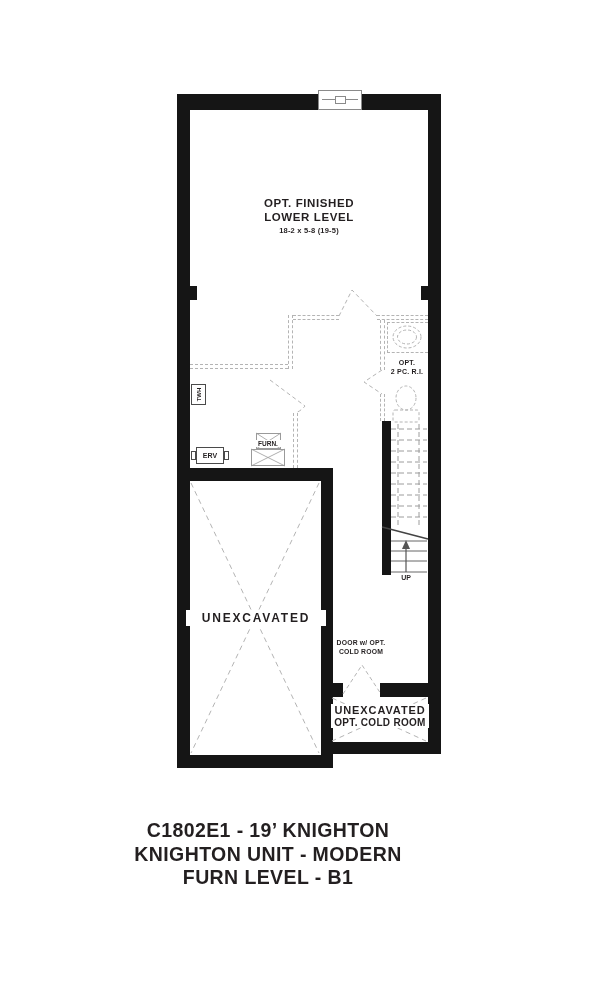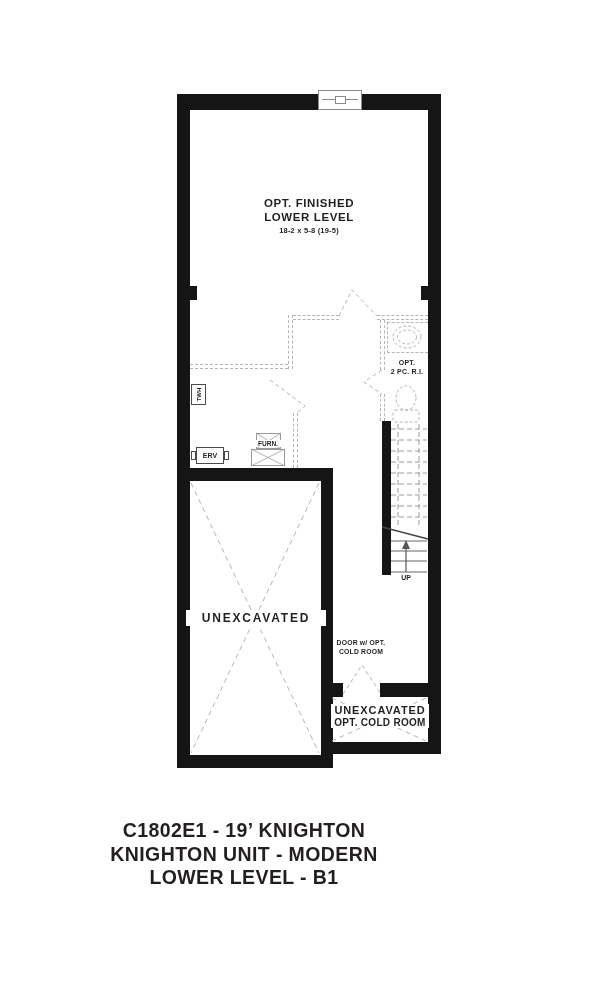--- a/index.html
+++ b/index.html
@@ -16,21 +16,21 @@
   .room-name{font-size:11.5px;letter-spacing:0.6px;line-height:14px;}
   .room-dims{font-size:7.5px;letter-spacing:0.2px;margin-top:2px;}
   .util-name{font-size:11px;letter-spacing:0.4px;line-height:13.5px;}
   .tiny{font-size:7px;line-height:9px;letter-spacing:0.2px;}
   .unexc{font-size:12px;letter-spacing:1.8px;background:#fff;padding:1px 2px;}
   .cold-main{font-size:11px;letter-spacing:0.9px;}
   .cold-sub{font-size:10px;letter-spacing:0.3px;margin-top:1px;}
   .equip{position:absolute;border:1px solid #4a4a4a;background:#fff;z-index:4;box-sizing:border-box;}
   .equip-lbl{font-size:6.5px;font-weight:bold;display:flex;align-items:center;justify-content:center;width:100%;height:100%;}
   .window-frame{position:absolute;background:#fff;border:1px solid #8a8a8a;box-sizing:border-box;z-index:3;}
-  .title{position:absolute;left:0;width:488px;text-align:center;font-size:19.5px;font-weight:bold;letter-spacing:0.4px;line-height:23.5px;color:#231f20;z-index:5;}
+  .title{position:absolute;left:0;width:488px;text-align:center;font-size:19.5px;font-weight:bold;letter-spacing:0.4px;line-height:23.5px;color:#231f20;z-index:5;padding-left:24px;}
 </style>
 </head>
 <body>
 
 <div class="abs" style="left:0;top:0;width:612px;height:1008px;">
 
   <div class="wall" style="left:177px;top:94px;width:141px;height:16px;"></div>
   <div class="wall" style="left:362px;top:94px;width:79px;height:16px;"></div>
   <div class="wall" style="left:177px;top:94px;width:13px;height:674px;"></div>
   <div class="wall" style="left:428px;top:94px;width:13px;height:660px;"></div>
@@ -159,16 +159,16 @@
   </div>
 
   <div class="lbl" style="left:331px;top:704px;width:98px;background:#fff;">
     <div class="cold-main">UNEXCAVATED</div>
     <div class="cold-sub">OPT. COLD ROOM</div>
   </div>
 
   <div class="title" style="top:819px;">
     <div>C1802E1 - 19’ KNIGHTON</div>
     <div>KNIGHTON UNIT - MODERN</div>
-    <div>LOWER LEVEL - B1</div>
+    <div>FURN LEVEL - B1</div>
   </div>
 
 </div>
 
 </body></html>

